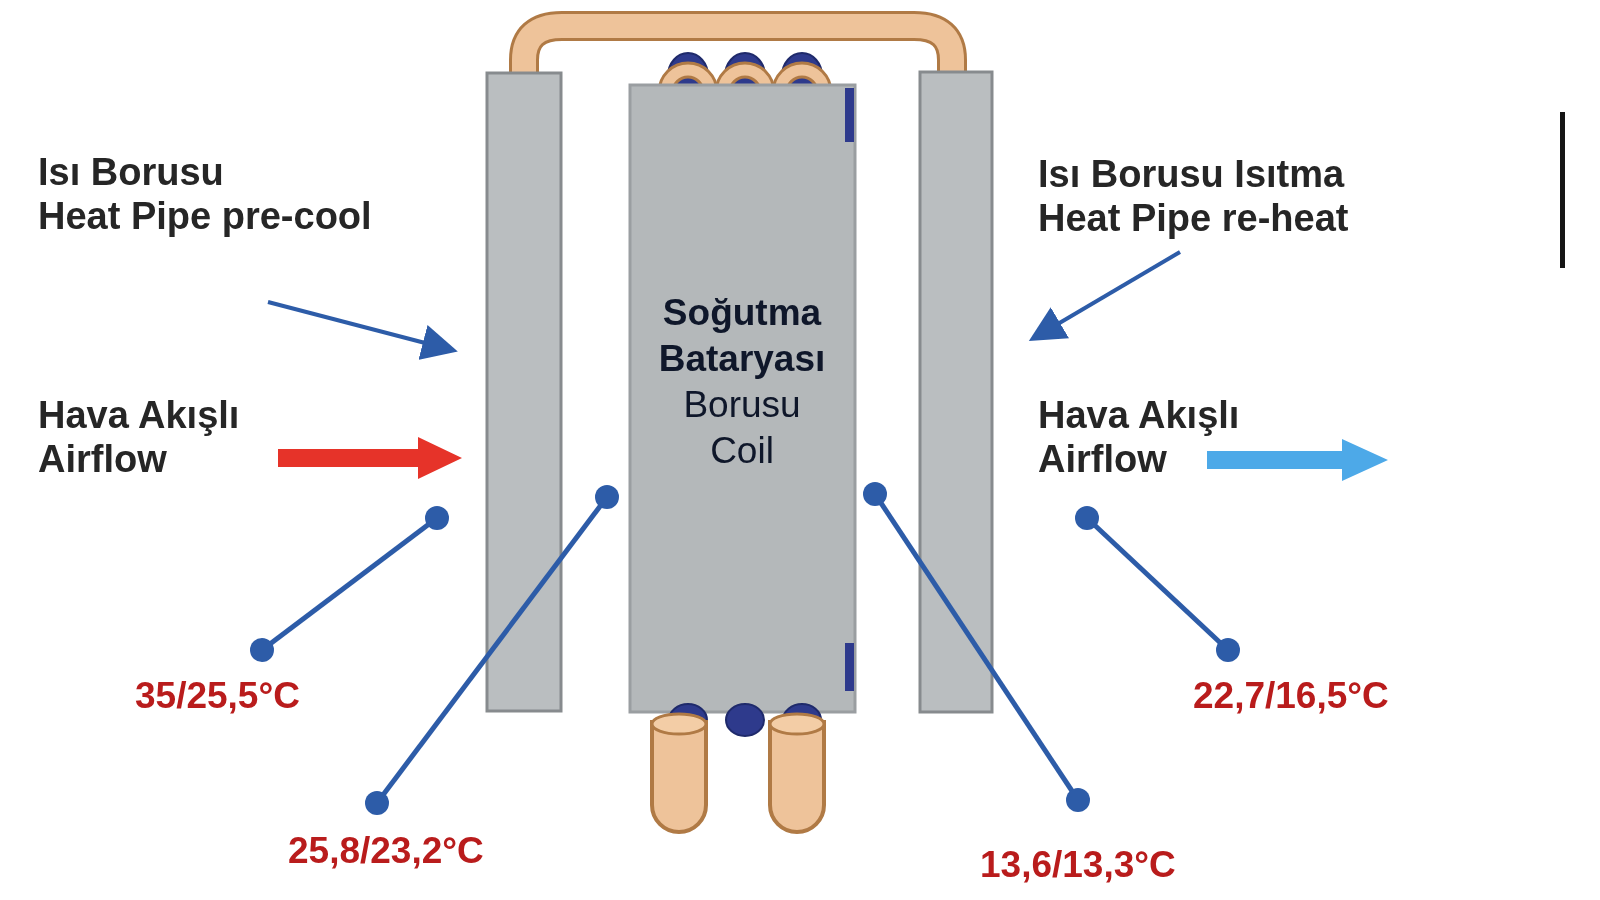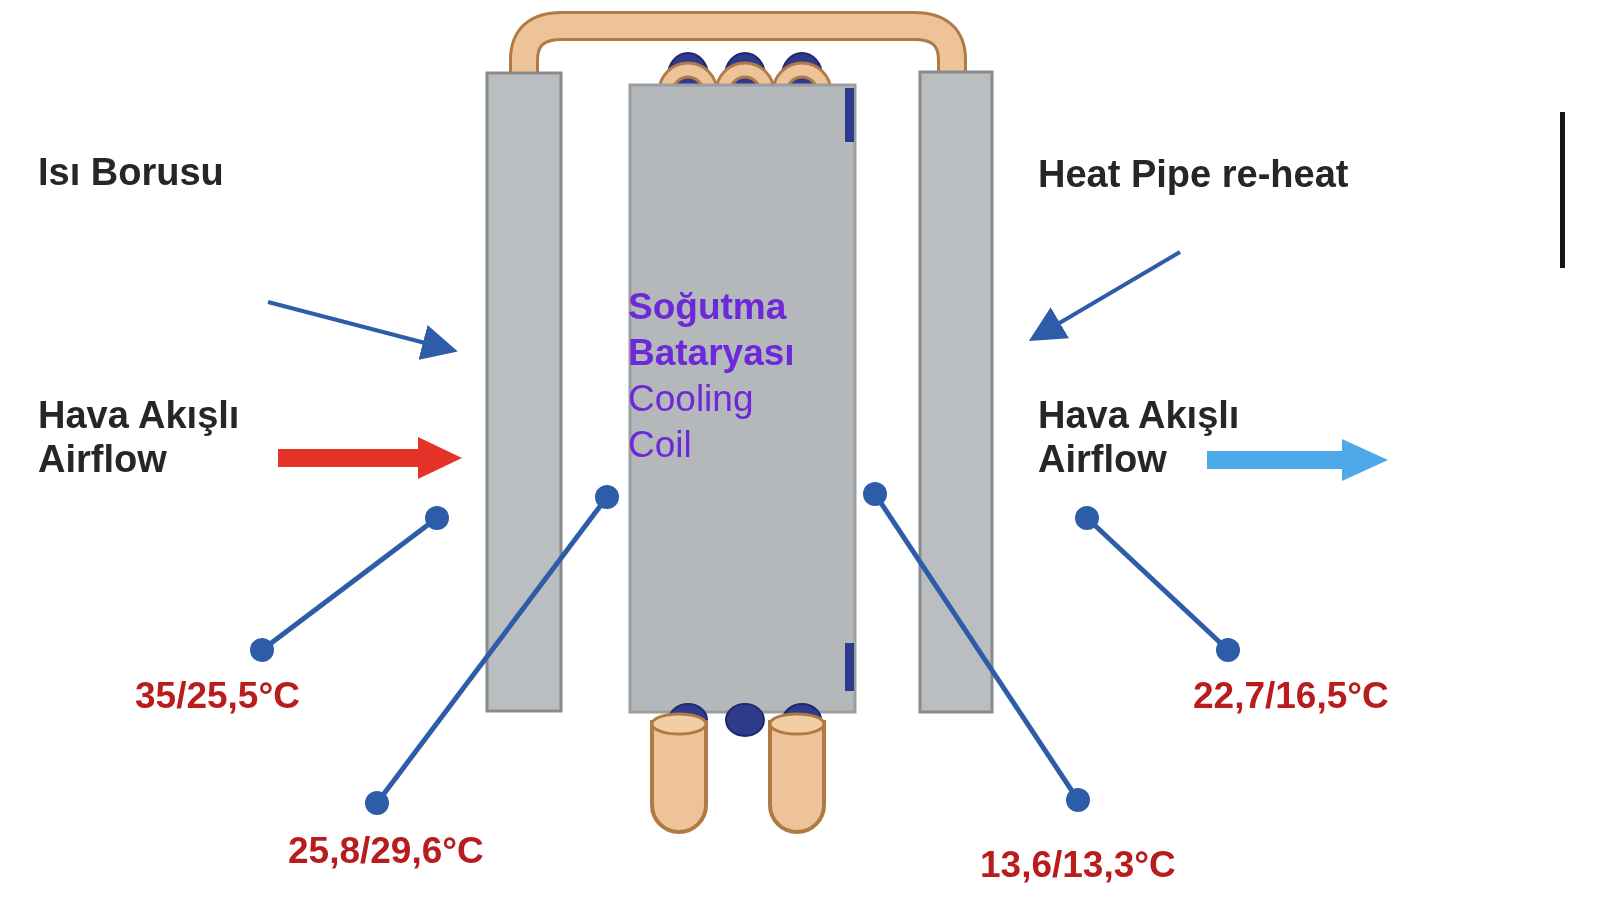--- a/index.html
+++ b/index.html
@@ -21,25 +21,26 @@
     position: absolute;
     font-size: 38px;
     line-height: 44px;
     color: #262626;
     white-space: nowrap;
   }
   .label .b { font-weight: 700; display: block; }
   .label .r { font-weight: 700; display: block; }
   .coil-label {
     position: absolute;
-    left: 628px; top: 284px;
+    left: 628px; top: 290px;
     width: 228px;
+    text-align: center;
     font-size: 37px;
     line-height: 46px;
-    color: #6d28d9;
+    color: #0f172a;
   }
   .coil-label .b { font-weight: 700; display: block; }
   .coil-label .r { font-weight: 400; display: block; }
   .temp {
     position: absolute;
     font-size: 37px;
     font-weight: 700;
     color: #b91c1c;
     white-space: nowrap;
   }
@@ -118,41 +119,43 @@
       <line x1="1087" y1="518" x2="1228" y2="650" stroke="#2d5ca8" stroke-width="5"></line>
       <circle cx="1087" cy="518" r="12" fill="#2d5ca8"></circle>
       <circle cx="1228" cy="650" r="12" fill="#2d5ca8"></circle>
     </g>
 
     <rect x="1560" y="112" width="5" height="156" fill="#151515"></rect>
   </svg>
 
   <div class="label" style="left:38px; top:150px;">
     <span class="b">Isı Borusu</span>
+    <span class="r">Heat Pipe pre-cool</span>
   </div>
 
   <div class="label" style="left:38px; top:393px;">
     <span class="b">Hava Akışlı</span>
     <span class="r">Airflow</span>
   </div>
 
   <div class="coil-label">
     <span class="b">Soğutma</span>
     <span class="b">Bataryası</span>
-    <span class="r">Cooling</span>
+    <span class="r">Borusu</span>
     <span class="r">Coil</span>
   </div>
 
   <div class="label" style="left:1038px; top:152px;">
+    <span class="b">Isı Borusu Isıtma</span>
     <span class="r">Heat Pipe re-heat</span>
   </div>
 
   <div class="label" style="left:1038px; top:393px;">
     <span class="b">Hava Akışlı</span>
     <span class="r">Airflow</span>
   </div>
 
   <div class="temp" style="left:135px; top:675px;">35/25,5°C</div>
-  <div class="temp" style="left:288px; top:830px;">25,8/29,6°C</div>
+  <div class="temp" style="left:288px; top:830px;">25,8/23,2°C</div>
   <div class="temp" style="left:980px; top:844px;">13,6/13,3°C</div>
   <div class="temp" style="left:1193px; top:675px;">22,7/16,5°C</div>
 
 </div>
 
 </body></html>

